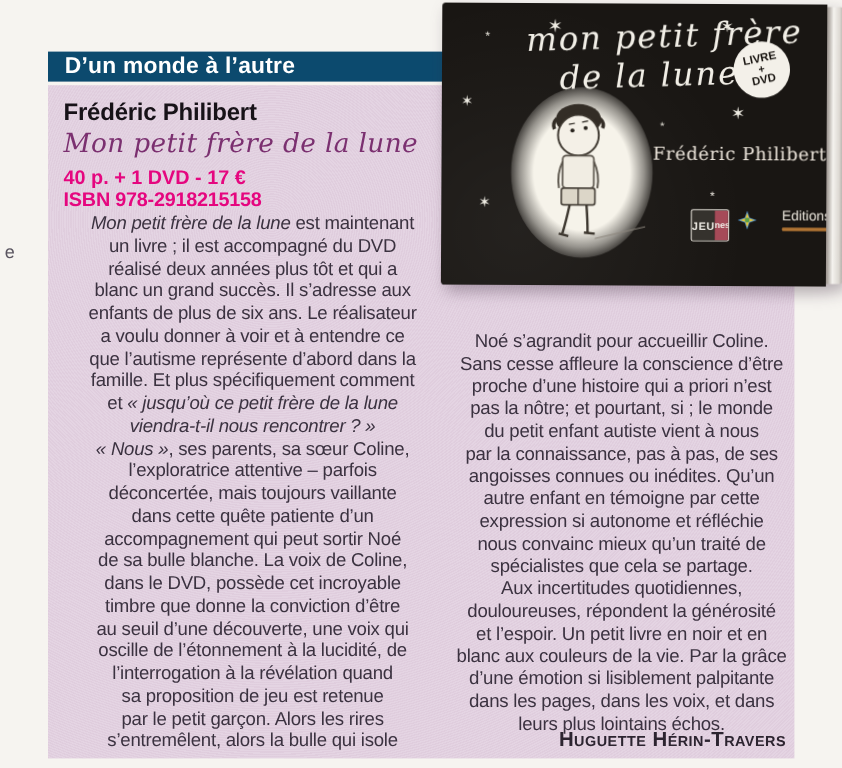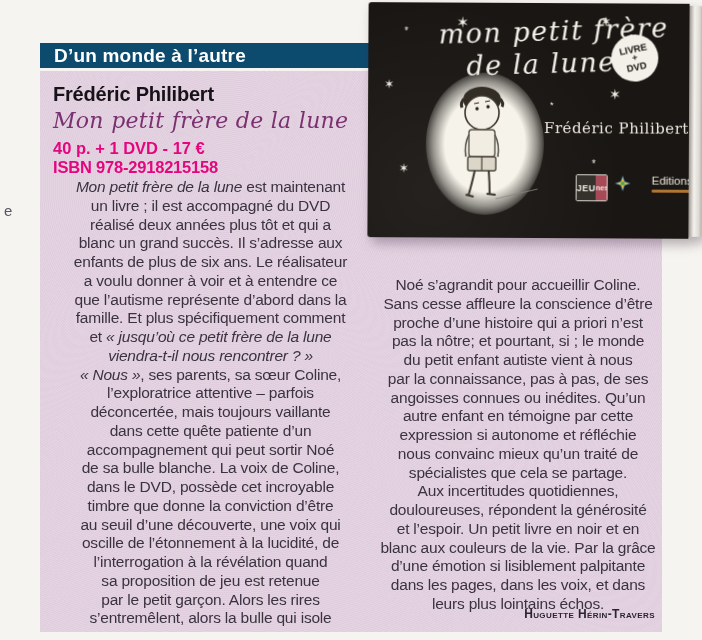--- a/index.html
+++ b/index.html
@@ -46,21 +46,21 @@
     position:absolute; color:#3b3240;
     font-size:15.5px; line-height:18.75px; letter-spacing:-0.2px;
     white-space:nowrap;
     text-align:center;
   }
   .col em{font-style:italic;}
   .col-left{left:13px; top:107px; width:315px;}
   .col-right{left:328px; top:180px; width:300px;margin-top:25px;}
   .signature{
     position:absolute; right:7px; top:536px;
-    font-variant:small-caps; font-weight:bold; font-size:12px;
+    font-variant:small-caps; font-weight:bold; font-size:17px;
     color:#2c2430; letter-spacing:0.4px;
   }
   
   .book{
     position:absolute; left:368px; top:3px; width:334px; height:235px;
     transform:rotate(0.3deg);
     filter:drop-shadow(4px 6px 6px rgba(60,40,60,0.35));
   }
   .cover{
     position:absolute; left:0; top:0; width:321px; height:235px;

